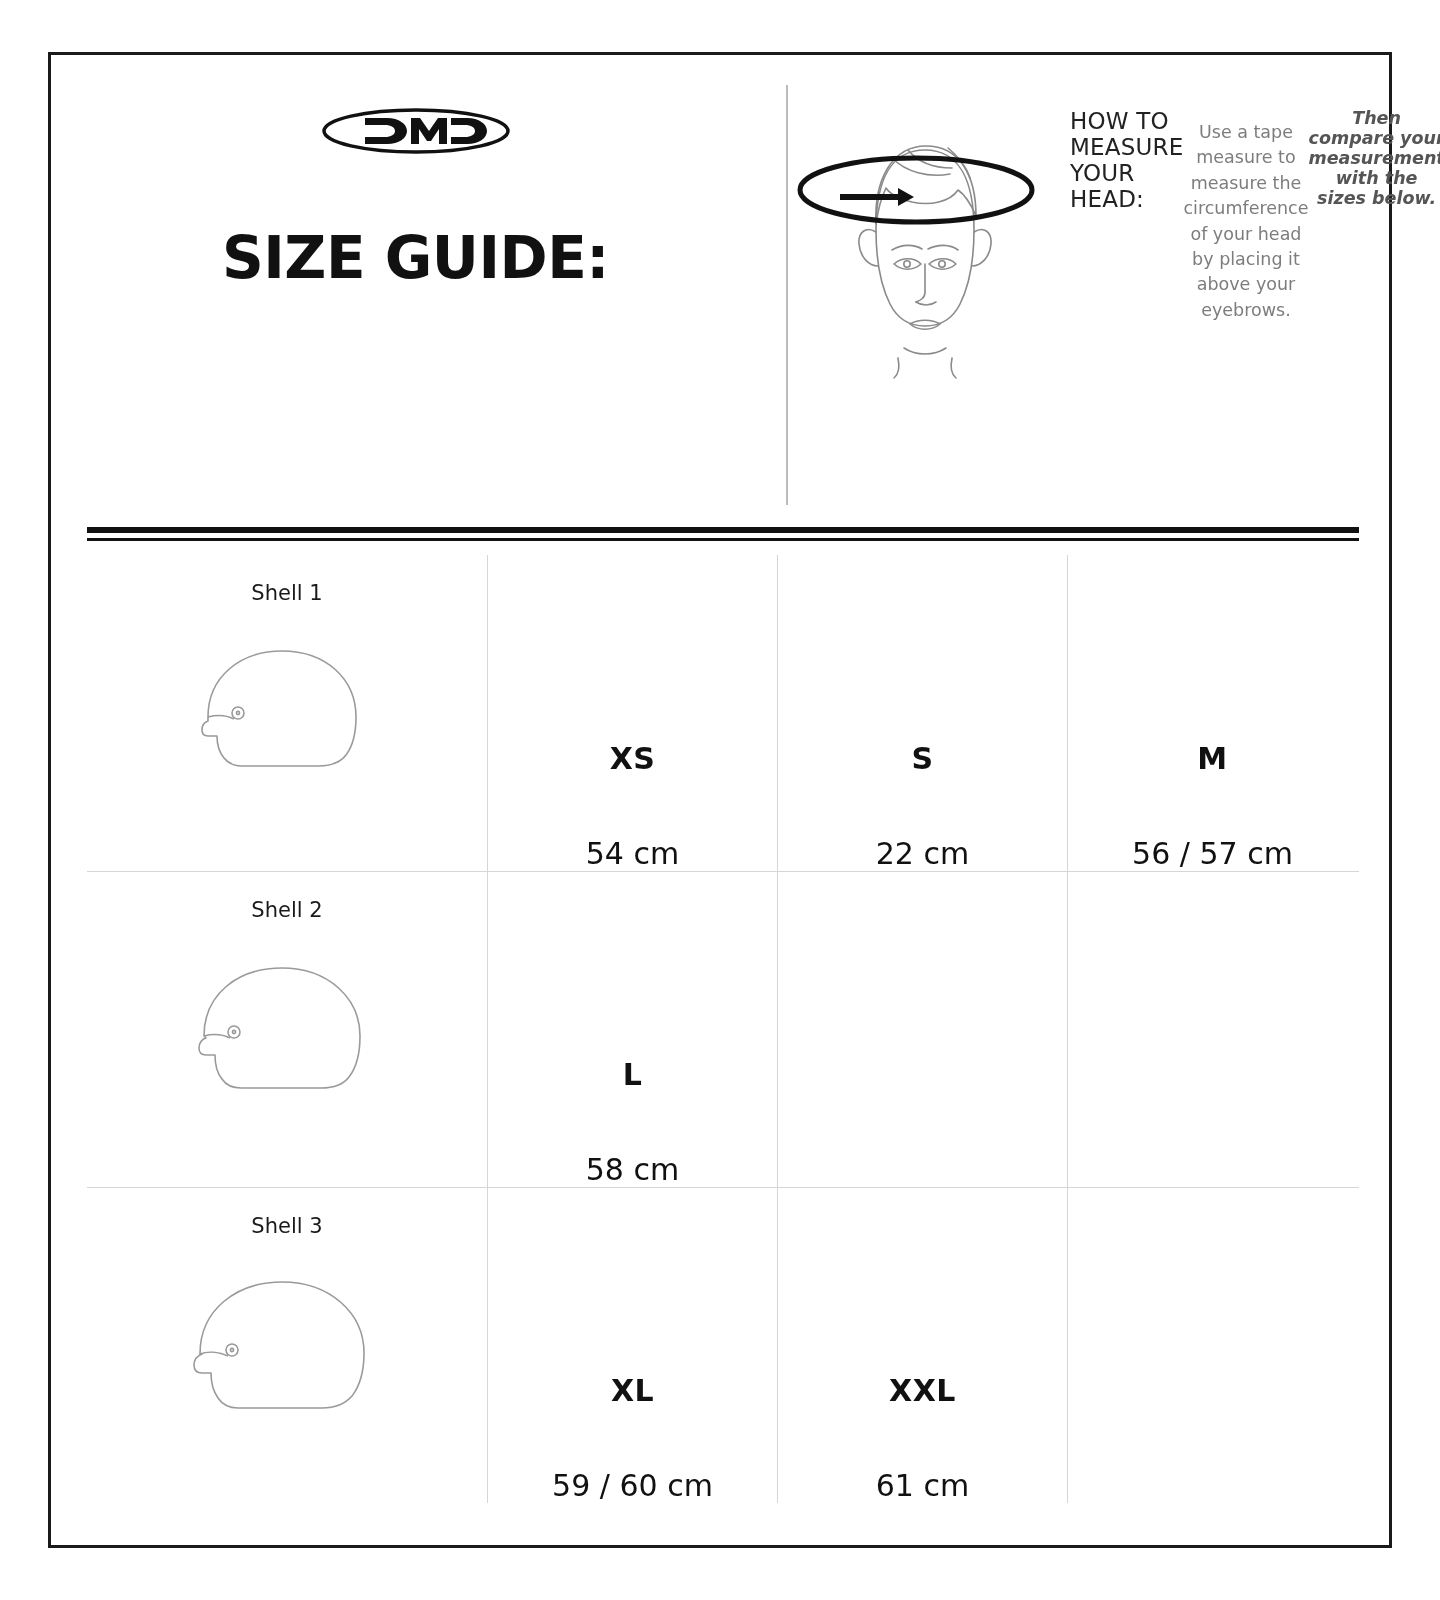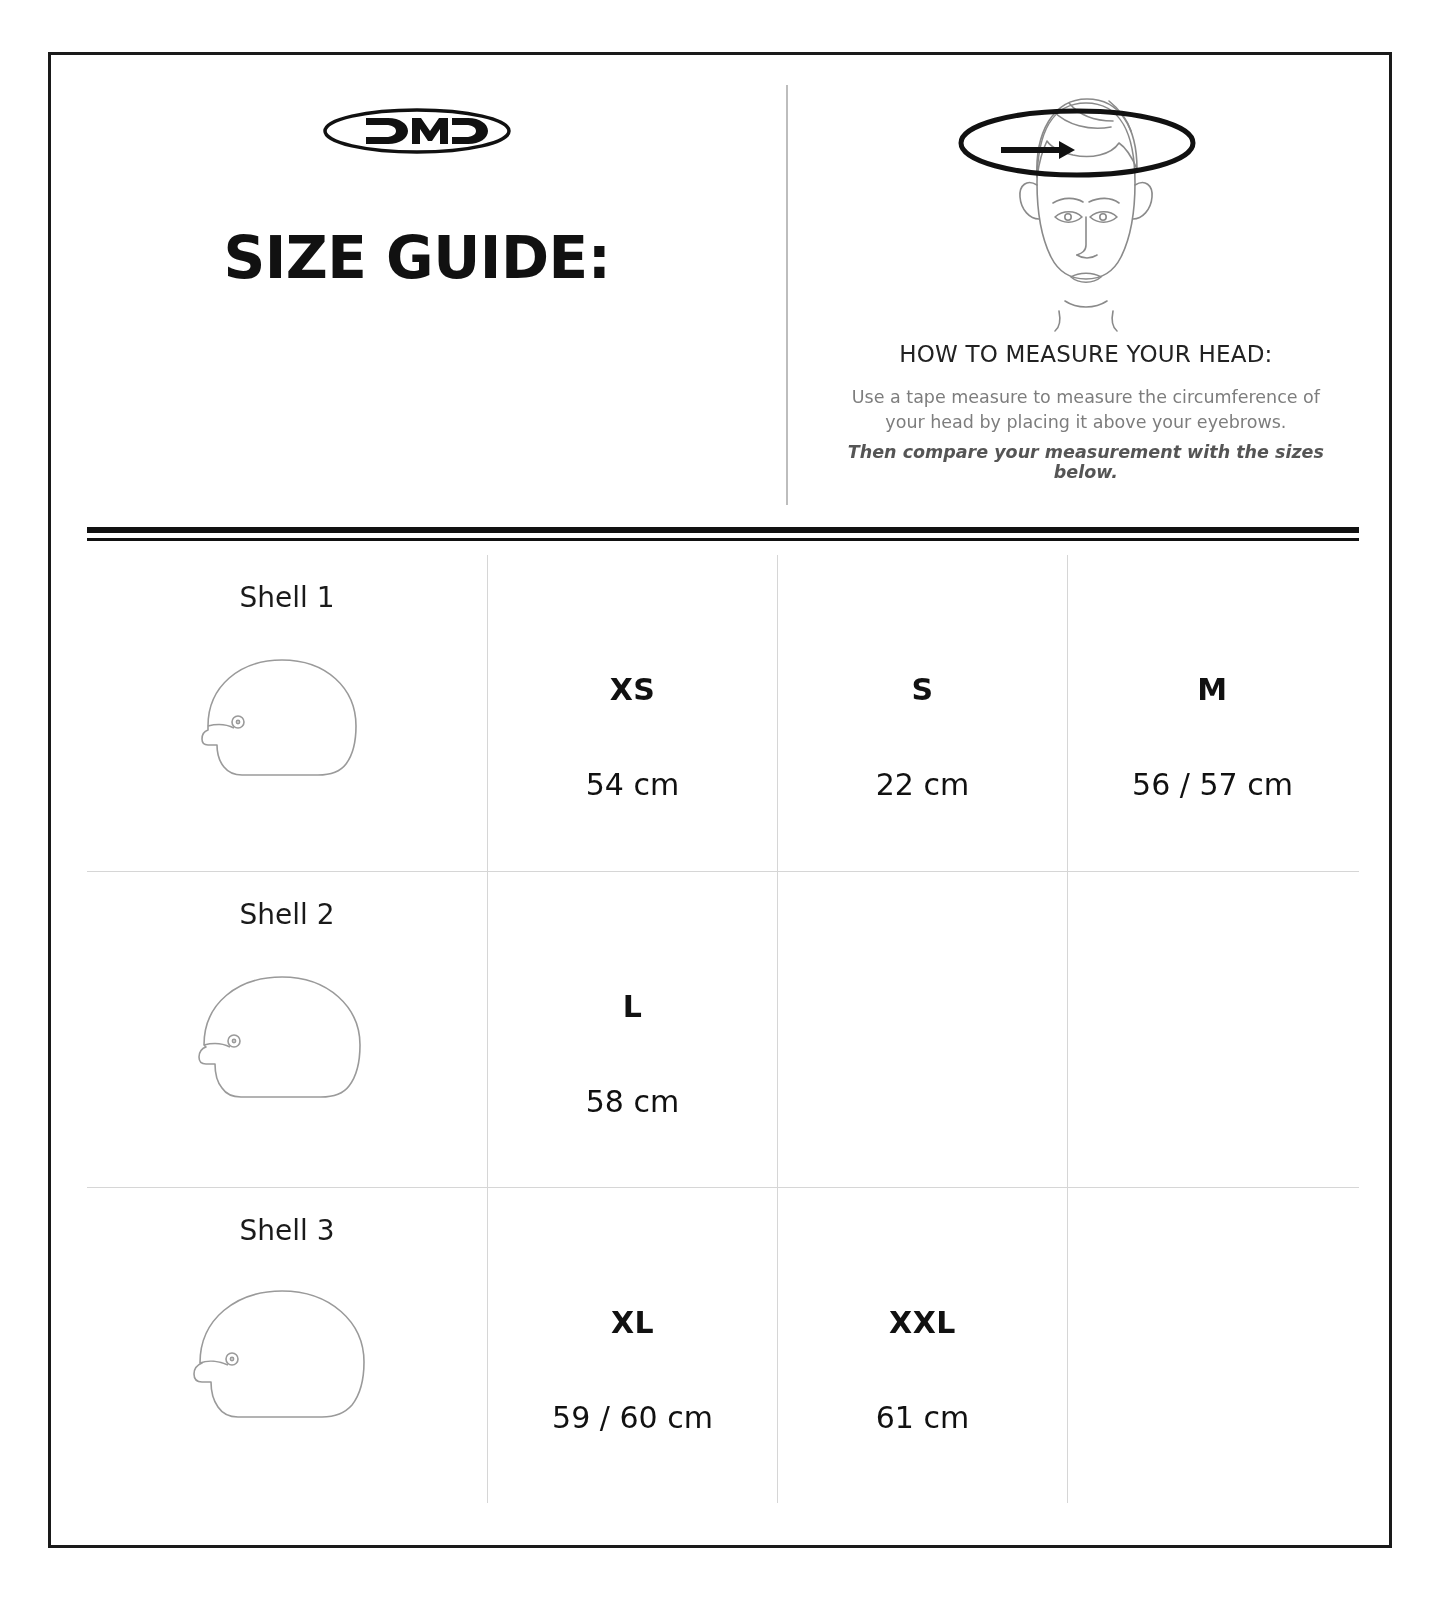--- a/index.html
+++ b/index.html
@@ -72,22 +72,22 @@
     top: 30px;
     width: 2px;
     height: 420px;
     background: #bdbdbd;
   }
 
   .header-right {
     width: 609px;
     position: relative;
     display: flex;
-    flex-direction: column;
-    align-items: center;
+    flex-direction: row;
+    margin-top: 47px;
   }
   .head-figure {
     margin-top: 10px;
     width: 290px;
     height: 270px;
   }
   .measure-title {
     margin-top: 6px;
     font-size: 23px;
     color: #222222;
@@ -139,36 +139,36 @@
 
   .cell-shell {
     width: 400px;
     position: relative;
     display: flex;
     flex-direction: column;
     align-items: center;
     padding-top: 26px;
   }
   .shell-label {
-    font-size: 28px;
+    font-size: 21px;
     color: #1a1a1a;
   }
   .shell-art {
     margin-top: 16px;
     width: 210px;
     height: 180px;
   }
 
   .cell-size {
     width: 290px;
     position: relative;
     display: flex;
     flex-direction: column;
     align-items: center;
-    justify-content: center;
+    justify-content: flex-end;
     padding-top: 48px;
     border-left: 1.5px solid #d6d6d6;
   }
   .size-label {
     font-size: 30px;
     font-weight: bold;
     color: #111111;
     letter-spacing: 0.5px;
   }
   .size-value {

